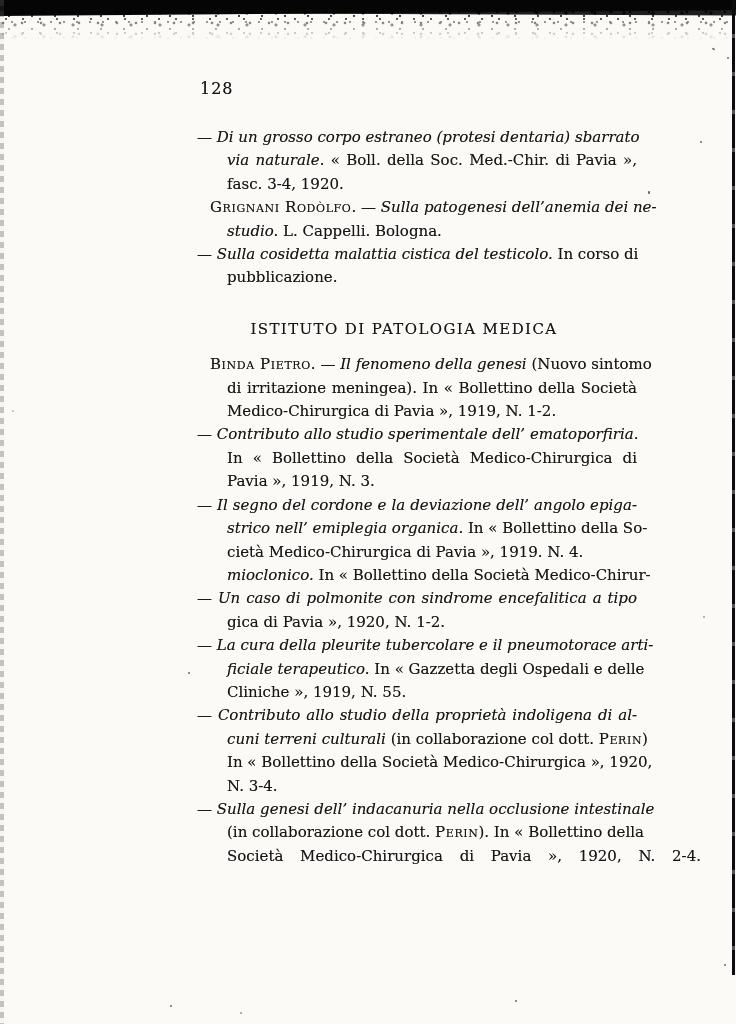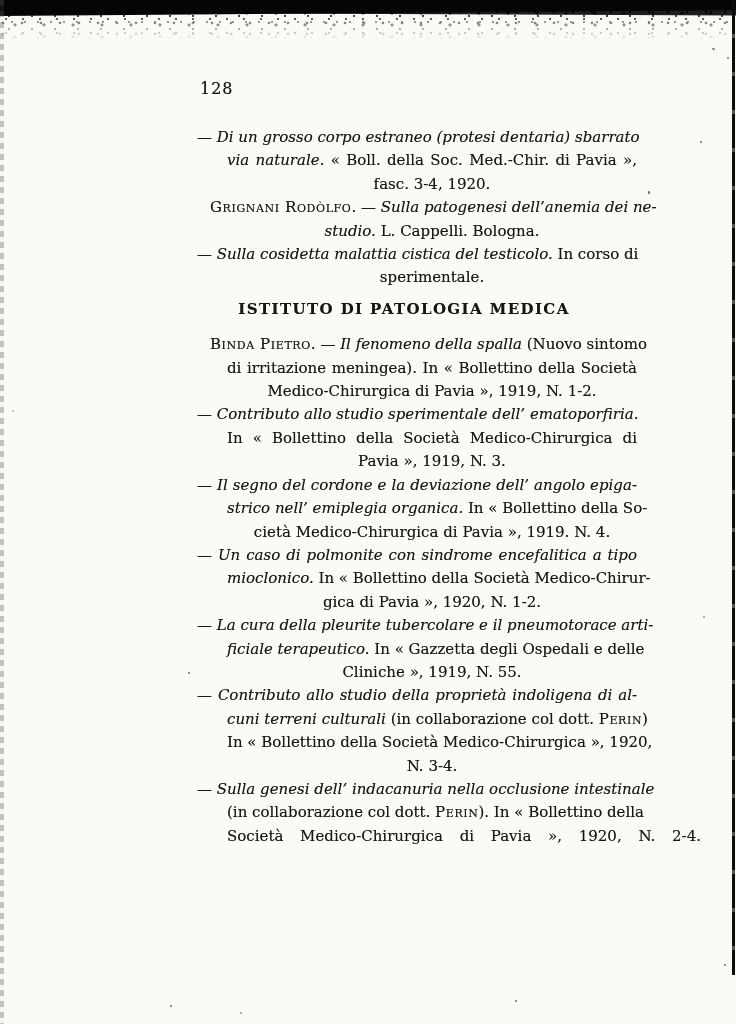--- a/index.html
+++ b/index.html
@@ -79,36 +79,35 @@
   }
   .content {
     position: absolute; left: 197px; top: 126px; width: 440px;
     font-size: 15px; line-height: 23.4px;
     text-shadow: 0 0 0.5px rgba(20,20,20,0.5);
   }
   .line { white-space: nowrap; }
   .line.just { text-align: justify; text-align-last: justify; }
   .line-dash   { margin-left: 0; }
   .line-author { margin-left: 13px; width: 427px; }
-  .line-cont   { margin-left: 30px; width: 410px; text-align: center; }
+  .line-cont   { margin-left: 30px; width: 410px; }
   .line-dash.just   { width: 440px; }
   .line-cont.wide   { width: 474px; }
   .seg.rm { font-style: normal; }
   .seg.it { font-style: italic; margin-top: 18px; }
   .seg.sc { font-variant: small-caps; letter-spacing: 0.6px; }
   .section-heading {
     text-align: center;
     width: 440px;
     padding-right: 26px;
-    margin-top: 8px;
+    margin-top: 28px;
     margin-bottom: 12px;
     font-size: 15px;
     letter-spacing: 1.4px;
     white-space: nowrap;
-    font-weight: bold;
   }
 </style>
 </head>
 <body>
 
 <div class="top-band"></div>
 <div class="top-band-2"></div>
 <div class="top-noise"></div>
 <div class="edge-right"></div>
 <div class="edge-left"></div>
@@ -132,43 +131,43 @@
         <div class="line line-dash just"><span class="seg rm">— </span><span class="seg it">Di un grosso corpo estraneo (protesi dentaria) sbarrato</span></div>
         <div class="line line-cont just"><span class="seg it">via naturale. </span><span class="seg rm">« Boll. della Soc. Med.-Chir. di Pavia »,</span></div>
         <div class="line line-cont"><span class="seg rm">fasc. 3-4, 1920.</span></div>
       </div>
       <div class="entry">
         <div class="line line-author just"><span class="seg sc">Grignani Rodòlfo</span><span class="seg rm">. — </span><span class="seg it">Sulla patogenesi dell’anemia dei ne-</span></div>
         <div class="line line-cont"><span class="seg it">studio. </span><span class="seg rm">L. Cappelli. Bologna.</span></div>
       </div>
       <div class="entry">
         <div class="line line-dash just"><span class="seg rm">— </span><span class="seg it">Sulla cosidetta malattia cistica del testicolo. </span><span class="seg rm">In corso di</span></div>
-        <div class="line line-cont"><span class="seg rm">sperimentale.</span></div>
+        <div class="line line-cont"><span class="seg rm">pubblicazione.</span></div>
       </div>
     </div>
   <div class="section-heading">ISTITUTO DI PATOLOGIA MEDICA</div>
   <div>
       <div class="entry">
-        <div class="line line-author just"><span class="seg sc">Binda Pietro</span><span class="seg rm">. — </span><span class="seg it">Il fenomeno della spalla </span><span class="seg rm">(Nuovo sintomo</span></div>
+        <div class="line line-author just"><span class="seg sc">Binda Pietro</span><span class="seg rm">. — </span><span class="seg it">Il fenomeno della genesi </span><span class="seg rm">(Nuovo sintomo</span></div>
         <div class="line line-cont just"><span class="seg rm">di irritazione meningea). In « Bollettino della Società</span></div>
         <div class="line line-cont"><span class="seg rm">Medico-Chirurgica di Pavia », 1919, N. 1-2.</span></div>
       </div>
       <div class="entry">
         <div class="line line-dash just"><span class="seg rm">— </span><span class="seg it">Contributo allo studio sperimentale dell’ ematoporfiria.</span></div>
         <div class="line line-cont just"><span class="seg rm">In « Bollettino della Società Medico-Chirurgica di</span></div>
         <div class="line line-cont"><span class="seg rm">Pavia », 1919, N. 3.</span></div>
       </div>
       <div class="entry">
         <div class="line line-dash just"><span class="seg rm">— </span><span class="seg it">Il segno del cordone e la deviazione dell’ angolo epiga-</span></div>
         <div class="line line-cont just"><span class="seg it">strico nell’ emiplegia organica. </span><span class="seg rm">In « Bollettino della So-</span></div>
         <div class="line line-cont"><span class="seg rm">cietà Medico-Chirurgica di Pavia », 1919. N. 4.</span></div>
       </div>
       <div class="entry">
+        <div class="line line-cont just"><span class="seg it">mioclonico. </span><span class="seg rm">In « Bollettino della Società Medico-Chirur-</span></div>
         <div class="line line-dash just"><span class="seg rm">— </span><span class="seg it">Un caso di polmonite con sindrome encefalitica a tipo</span></div>
-        <div class="line line-cont just"><span class="seg it">mioclonico. </span><span class="seg rm">In « Bollettino della Società Medico-Chirur-</span></div>
         <div class="line line-cont"><span class="seg rm">gica di Pavia », 1920, N. 1-2.</span></div>
       </div>
       <div class="entry">
         <div class="line line-dash just"><span class="seg rm">— </span><span class="seg it">La cura della pleurite tubercolare e il pneumotorace arti-</span></div>
         <div class="line line-cont just"><span class="seg it">ficiale terapeutico. </span><span class="seg rm">In « Gazzetta degli Ospedali e delle</span></div>
         <div class="line line-cont"><span class="seg rm">Cliniche », 1919, N. 55.</span></div>
       </div>
       <div class="entry">
         <div class="line line-dash just"><span class="seg rm">— </span><span class="seg it">Contributo allo studio della proprietà indoligena di al-</span></div>
         <div class="line line-cont just"><span class="seg it">cuni terreni culturali </span><span class="seg rm">(in collaborazione col dott. </span><span class="seg sc">Perin</span><span class="seg rm">)</span></div>

